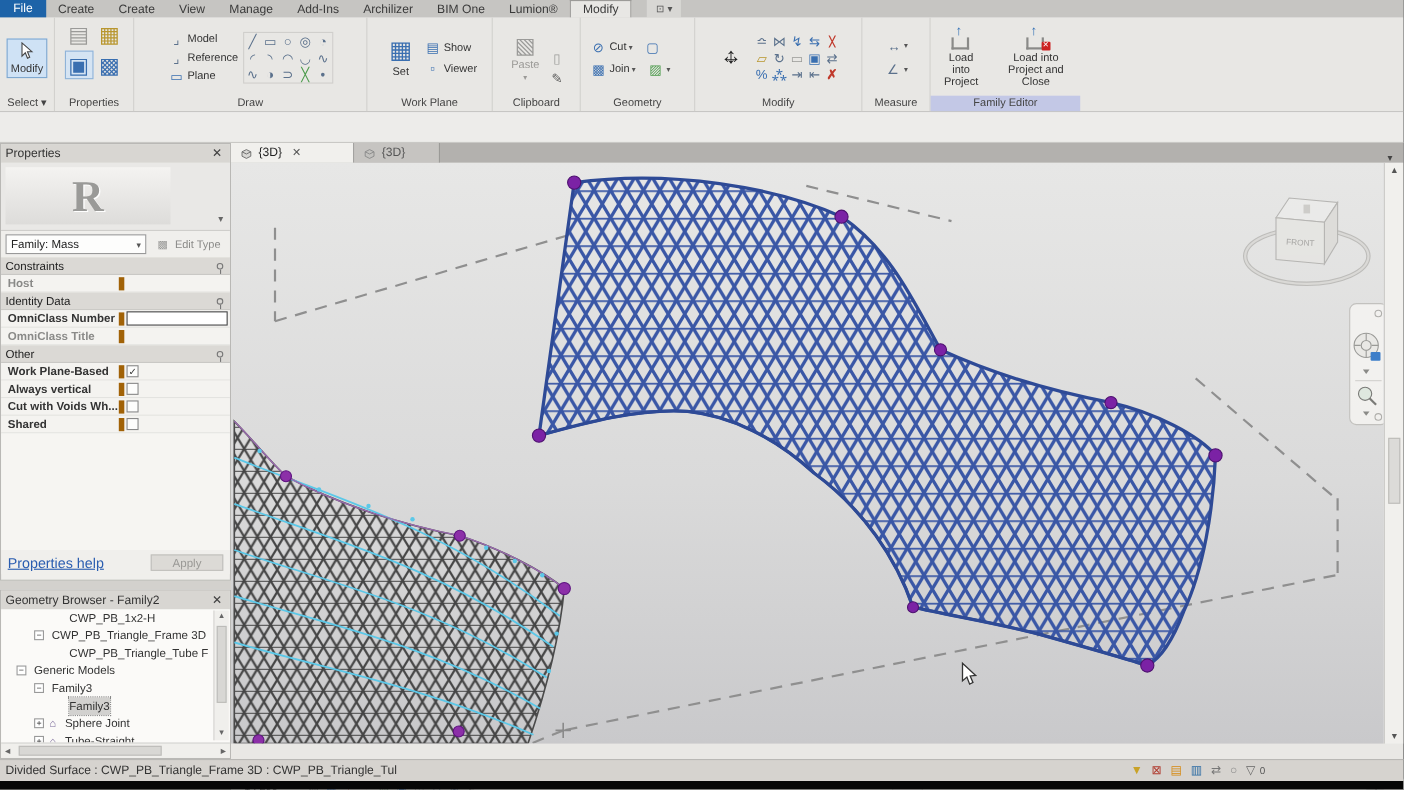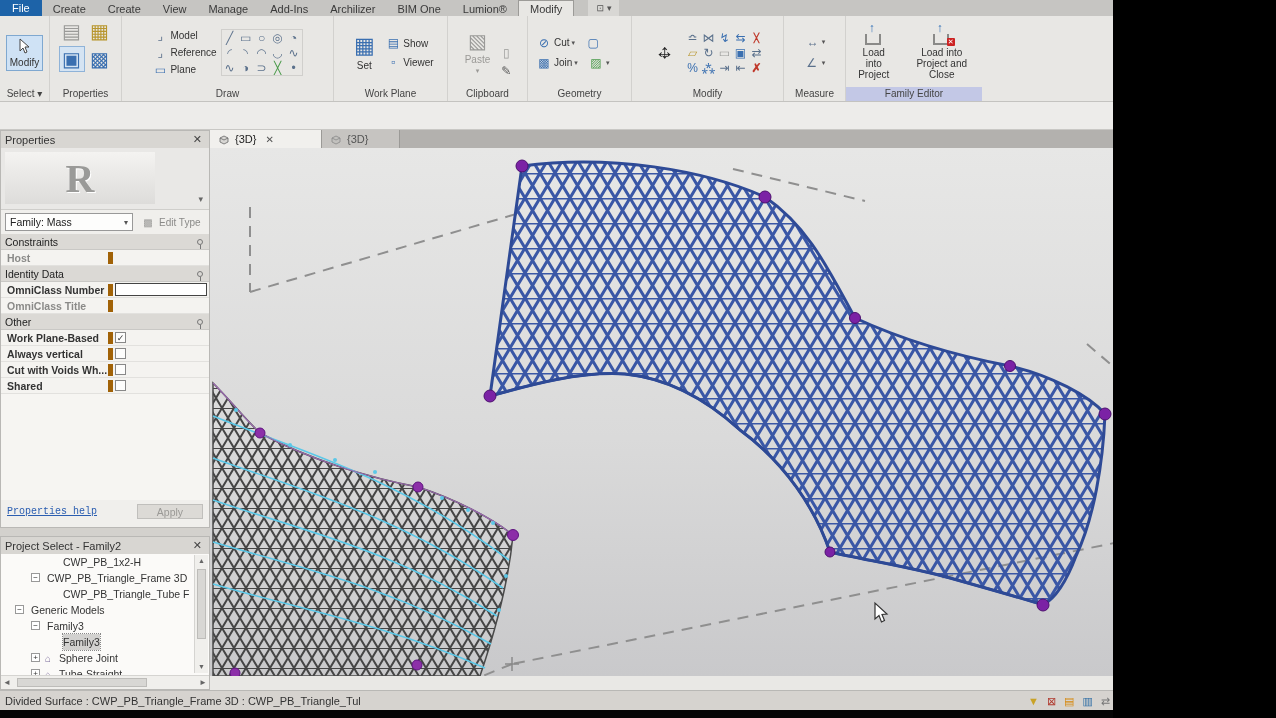--- a/index.html
+++ b/index.html
@@ -1,18 +1,18 @@
 <!DOCTYPE html>
 <html><head>
 <meta charset="utf-8">
 <style>
   * { margin:0; padding:0; box-sizing:border-box; }
   html,body { width:1276px; height:718px; overflow:hidden; }
   body { font-family:"Liberation Sans", sans-serif; background:#000; }
-  #app { position:relative; width:1113px; height:718px; background:#e9e8e5; overflow:hidden; }
+  #app { position:relative; width:1276px; height:718px; background:#e9e8e5; overflow:hidden; }
 
   
   #tabrow { position:absolute; left:0; top:0; width:1276px; height:16px; background:#c6c5c2; display:flex; align-items:stretch; font-size:11px; color:#3a3a3a; }
   .rtab { padding:1px 11px 0 11px; display:flex; align-items:center; cursor:default; white-space:nowrap; }
   .rtab.file { background:#1d63a8; color:#fff; padding:1px 12px; }
   .rtab.active { background:#e8e7e4; border:1px solid #9c9b98; border-bottom:none; }
   #panel-pill { margin-left:14px; display:flex; align-items:center; gap:3px; padding:0 8px; background:#d8d7d4; color:#555; font-size:9px; }
 
   
   #ribbon { position:absolute; left:0; top:16px; width:1276px; height:86px; background:#e8e7e4; border-bottom:1px solid #c4c3c0; display:flex; }
@@ -55,21 +55,21 @@
   .prow .lab { width:112px; padding-left:6px; color:#333; border-right:5px solid #a16207; white-space:nowrap; overflow:hidden;font-weight:bold; }
   .prow .lab.dim { color:#8a8a88; }
   .prow .val { flex:1; height:100%; display:flex; align-items:center; padding:0 2px; }
   .psec { height:16px; background:#dbd9d5; display:flex; align-items:center; font-size:10.5px; color:#222; padding-left:4px; border-bottom:1px solid #c9c8c5; }
   .pin { margin-left:auto; margin-right:6px; width:6px; height:6px; border:1px solid #777; border-radius:50%; position:relative; }
   .pin::after { content:""; position:absolute; left:2px; top:5px; width:1px; height:4px; background:#777; }
   .inputbox { width:92px; height:13px; background:#fff; border:1px solid #444; }
   .cbox { width:11px; height:11px; border:1px solid #888; background:#fdfdfc; font-size:9px; line-height:10px; text-align:center; color:#333; }
   #props-fill { height:106px; background:#f6f5f2; }
   #props-foot { height:22px; display:flex; align-items:center; padding:0 6px; background:#f0efec; }
-  #props-help { font-size:10px; color:#2a5db0; text-decoration:underline;font-family:Liberation Mono, monospace; }
+  #props-help { font-size:13px; color:#2a5db0; text-decoration:underline; }
   #apply-btn { margin-left:auto; width:66px; height:15px; background:#dcdad6; border:1px solid #c0bfbc; color:#9a9996; font-size:10.5px; text-align:center; line-height:14px; }
 
   
   .tree { position:relative; background:#fbfaf8; height:122px; overflow:hidden; font-size:10.5px; color:#333; }
   .trow { position:relative; height:16px; line-height:16px; white-space:nowrap; }
   .trow .exp { position:absolute; top:3px; width:9px; height:9px; border:1px solid #999; background:#fff; font-size:8px; line-height:7px; text-align:center; color:#333; }
   .trow .exp:empty { visibility:hidden; }
   .trow .ticon { position:absolute; top:1px; font-size:10px; color:#7a6a9a; }
   .trow .tlabel { position:absolute; top:0; }
   .trow.sel .tlabel { background:#d2d1cf; outline:1px dotted #888; }
@@ -404,21 +404,21 @@
     <div id="props-foot">
       <span id="props-help">Properties help</span>
       <span id="apply-btn">Apply</span>
     </div>
   </div>
 
   <div class="divider-h"></div>
 
   <div class="palette" style="top:536px;height:154px">
     <div class="pal-head">
-      <span>Project Select - Family2</span>
+      <span>Geometry Browser - Family2</span>
       <span class="x">✕</span>
     </div>
     <div class="tree">
       <div class="trow">
           <span class="tlabel" style="left:62px">CWP_PB_1x2-H</span>
         </div>
       <div class="trow">
           <span class="exp" style="left:30px">−</span>
           <span class="tlabel" style="left:46px">CWP_PB_Triangle_Frame 3D</span>
         </div>

